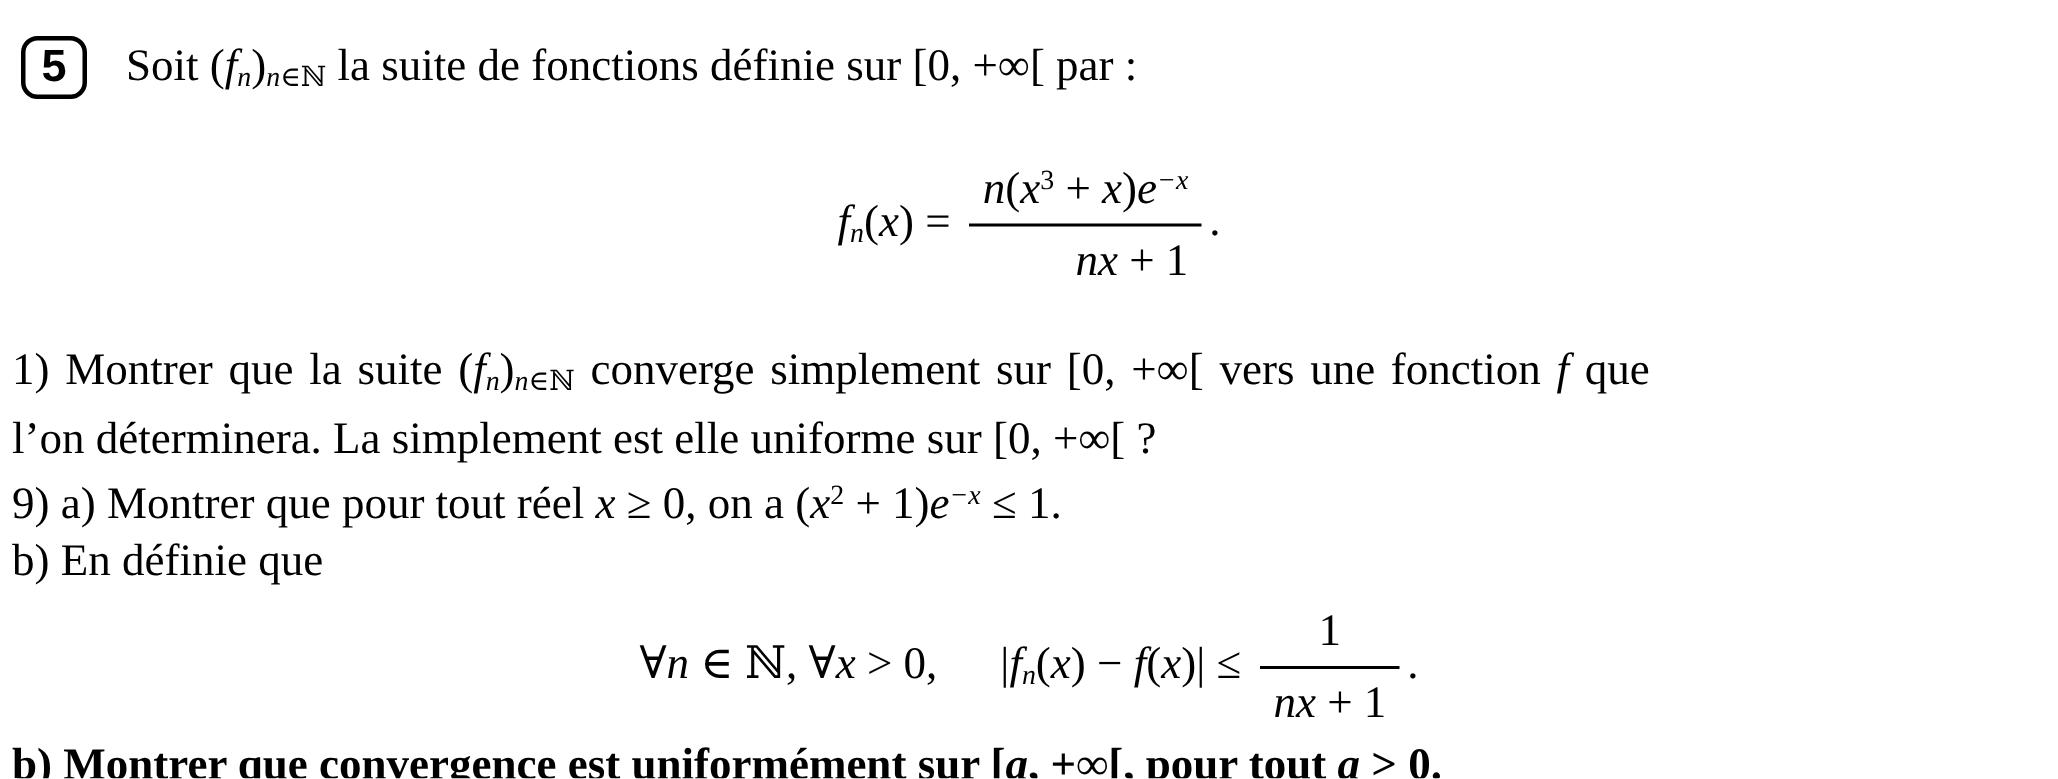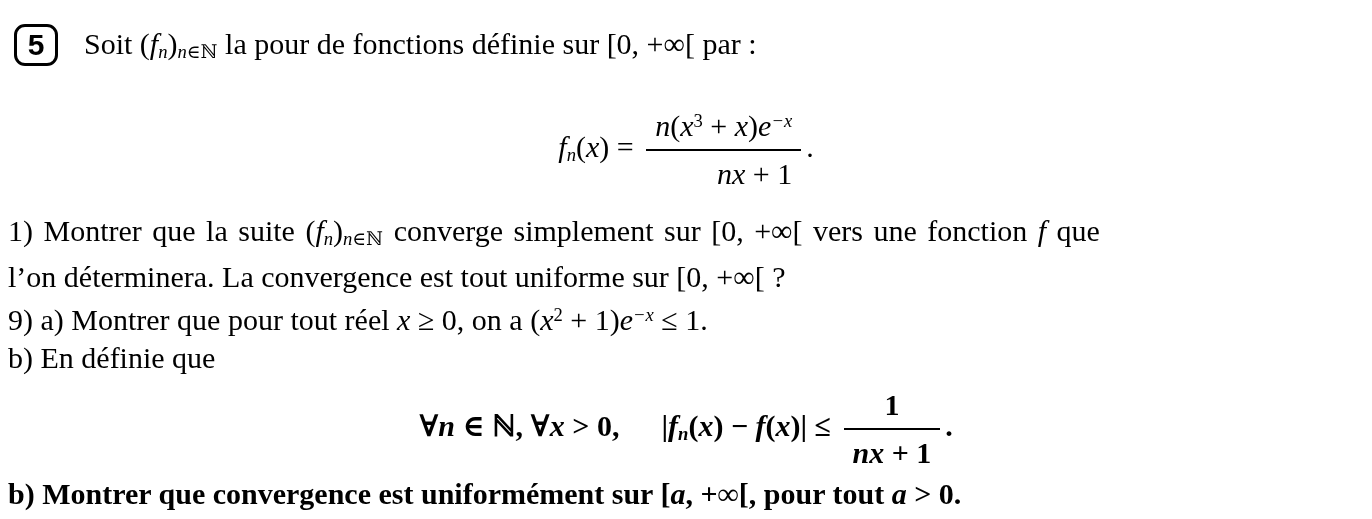--- a/index.html
+++ b/index.html
@@ -38,69 +38,69 @@
   .tk{white-space:pre;}
   .tk.it{font-style:italic;}
   .tk.sub{font-size:0.62em;vertical-align:-0.22em;}
   .tk.sup{font-size:0.62em;vertical-align:0.5em;}
   .display-eq{
     text-align:center;
     white-space:nowrap;
     line-height:1.2;
   }
   .eq1{margin-top:42px;}
-  .eq2{margin-top:10px;font-weight:bold;}
+  .eq2{margin-top:10px;}
   .frac{
     display:inline-flex;
     flex-direction:column;
     vertical-align:middle;
     margin:0 5px;
   }
   .fnum{
     display:block;
     text-align:center;
     padding:0 9px 5px 9px;
     border-bottom:2.5px solid #000000;
   }
   .fden{
     display:block;
     text-align:right;
     padding:5px 9px 0 9px;
   }
   .quad{display:inline-block;width:42px;}
   .para{
-    margin-top:20px;
+    margin-top:36px;
     line-height:38px;
   }
   .pline{white-space:nowrap;}
   .pline.stretch{word-spacing:3px;}
   .q3{margin-top:4px;line-height:38px;white-space:nowrap;font-weight:bold;}
 </style>
 </head>
 <body>
 
 <div class="page">
 
   <div class="intro-row">
     <span class="num-box">
       <span>5</span>
     </span>
-    <span class="mathline"><span class="tk">Soit (</span><span class="tk it">f</span><span class="tk sub it">n</span><span class="tk">)</span><span class="tk sub it">n</span><span class="tk sub">∈ℕ</span><span class="tk"> la pour de fonctions définie sur [0, +∞[ par :</span></span>
+    <span class="mathline"><span class="tk">Soit (</span><span class="tk it">f</span><span class="tk sub it">n</span><span class="tk">)</span><span class="tk sub it">n</span><span class="tk sub">∈ℕ</span><span class="tk"> la suite de fonctions définie sur [0, +∞[ par :</span></span>
   </div>
 
   <div class="display-eq eq1">
     <span class="mathline"><span class="tk it">f</span><span class="tk sub it">n</span><span class="tk">(</span><span class="tk it">x</span><span class="tk">) = </span></span><span class="frac">
         <span class="fnum"><span class="tk it">n</span><span class="tk">(</span><span class="tk it">x</span><span class="tk sup">3</span><span class="tk"> + </span><span class="tk it">x</span><span class="tk">)</span><span class="tk it">e</span><span class="tk sup it">−x</span></span>
         <span class="fden"><span class="tk it">nx</span><span class="tk"> + 1</span></span>
       </span><span class="mathline"><span class="tk">.</span></span>
   </div>
 
   <div class="para">
     <div class="pline stretch"><span class="tk">1) Montrer que la suite (</span><span class="tk it">f</span><span class="tk sub it">n</span><span class="tk">)</span><span class="tk sub it">n</span><span class="tk sub">∈ℕ</span><span class="tk"> converge simplement sur [0, +∞[ vers une fonction </span><span class="tk it">f</span><span class="tk"> que</span></div>
-    <div class="pline"><span class="tk">l’on déterminera. La convergence est tout uniforme sur [0, +∞[ ?</span></div>
+    <div class="pline"><span class="tk">l’on déterminera. La simplement est elle uniforme sur [0, +∞[ ?</span></div>
     <div class="pline"><span class="tk">9) a) Montrer que pour tout réel </span><span class="tk it">x</span><span class="tk"> ≥ 0, on a (</span><span class="tk it">x</span><span class="tk sup">2</span><span class="tk"> + 1)</span><span class="tk it">e</span><span class="tk sup it">−x</span><span class="tk"> ≤ 1.</span></div>
     <div class="pline"><span class="tk">b) En définie que</span></div>
   </div>
 
   <div class="display-eq eq2">
     <span class="mathline"><span class="tk">∀</span><span class="tk it">n</span><span class="tk"> ∈ ℕ, </span><span class="tk">∀</span><span class="tk it">x</span><span class="tk"> &gt; 0,</span></span><span class="quad"></span><span class="mathline"><span class="tk">|</span><span class="tk it">f</span><span class="tk sub it">n</span><span class="tk">(</span><span class="tk it">x</span><span class="tk">) − </span><span class="tk it">f</span><span class="tk">(</span><span class="tk it">x</span><span class="tk">)| ≤ </span></span><span class="frac">
         <span class="fnum"><span class="tk">1</span></span>
         <span class="fden"><span class="tk it">nx</span><span class="tk"> + 1</span></span>
       </span><span class="mathline"><span class="tk">.</span></span>
   </div>

